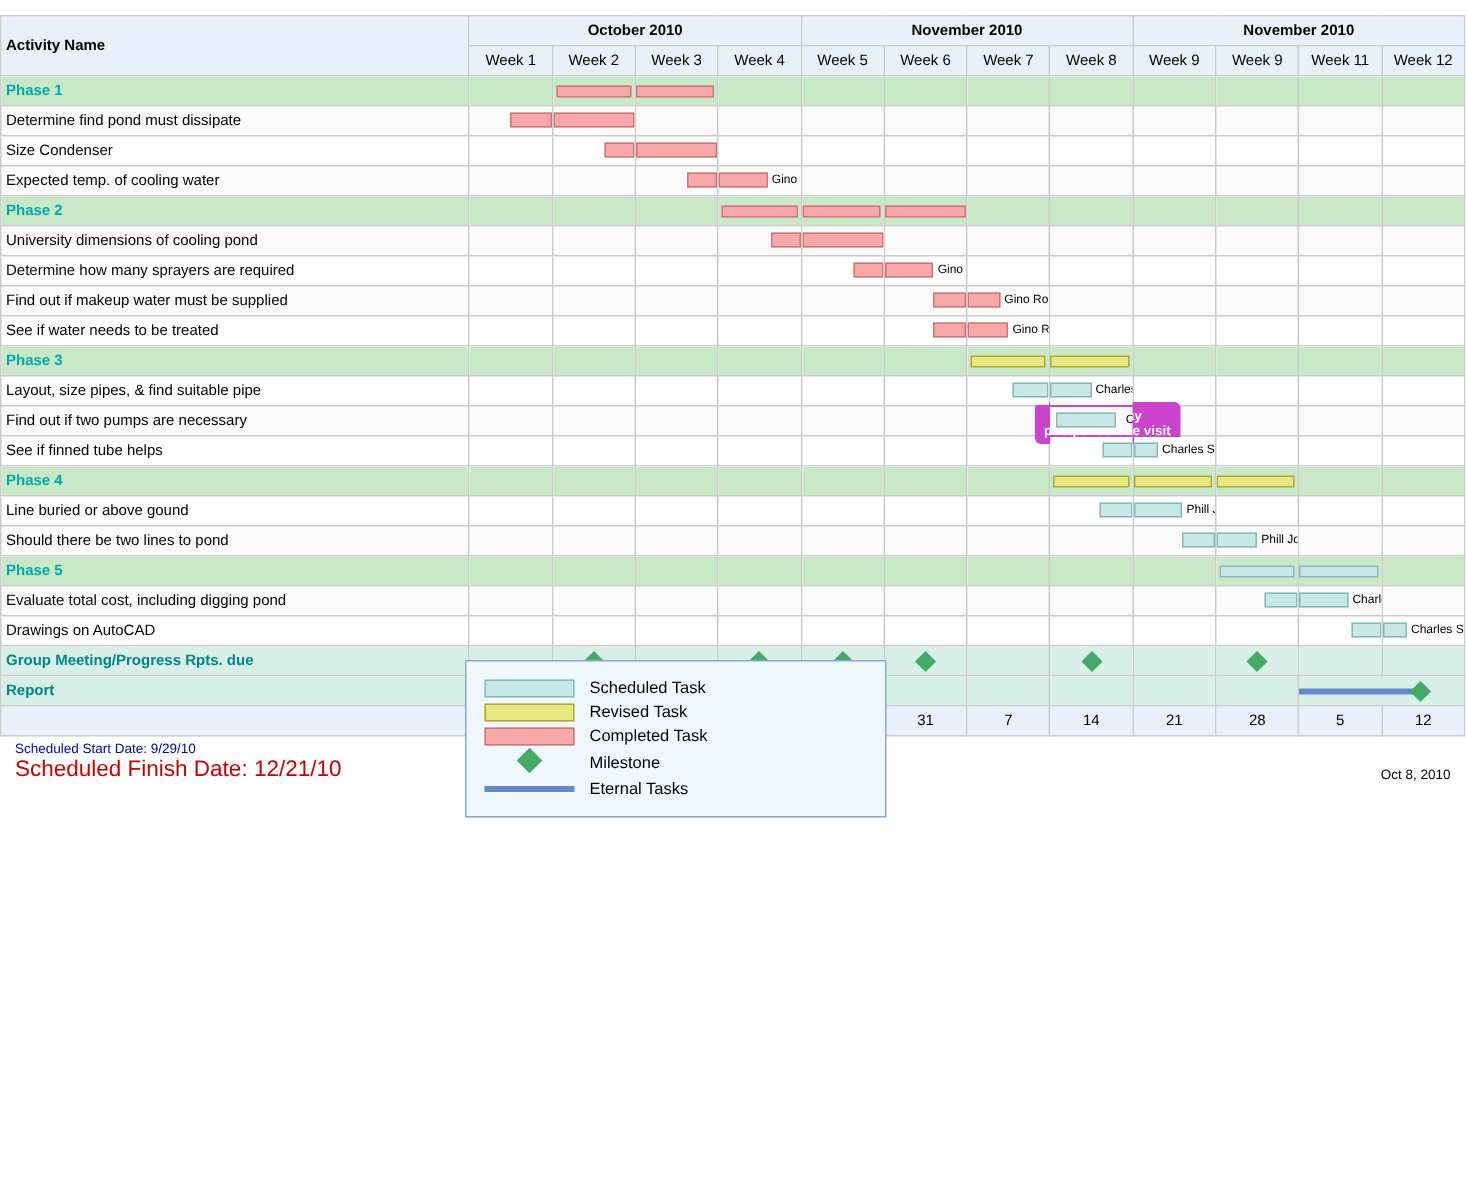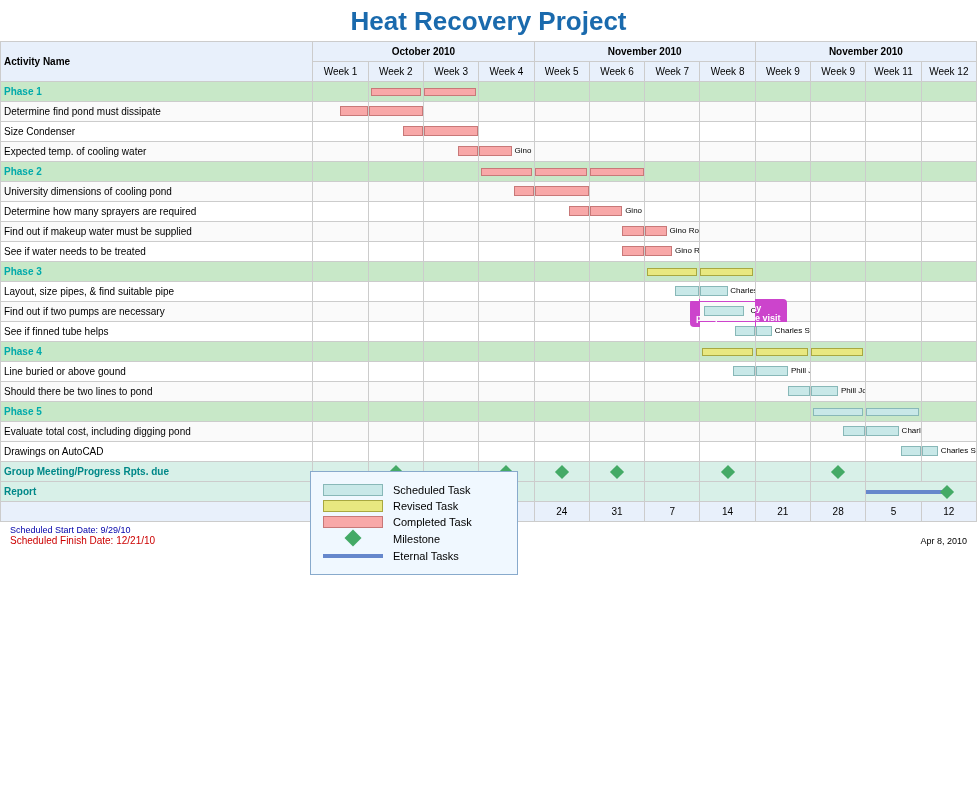--- a/index.html
+++ b/index.html
@@ -50,28 +50,25 @@
     .group-row td { background: #d8f0e8; color: #008888; font-weight: bold; height: 22px; font-size: 11px; }
     .report-row td { background: #d8f0e8; color: #008888; font-weight: bold; height: 22px; font-size: 11px; }
 
     
     .gantt-wrapper { position: relative; }
   </style>
 </head>
 <body>
 
 <div class="header-section">
-  <div class="header-title">
-    <h1>Heat Recovery Project</h1>
-  </div>
 </div>
 
 <div class="gantt-wrapper">
 
-<div class="legend" style="left:310px; top:430px; width:208px;">
+<div class="legend" style="left:310px; top:430px; width:281px;">
   <div class="legend-item">
     <div class="legend-bar-scheduled"></div>
     <span class="legend-label">Scheduled Task</span>
   </div>
   <div class="legend-item">
     <div class="legend-bar-revised"></div>
     <span class="legend-label">Revised Task</span>
   </div>
   <div class="legend-item">
     <div class="legend-bar-completed"></div>
@@ -588,16 +585,16 @@
       <td>5</td>
       <td>12</td>
     </tr>
   </tbody>
 </table>
 </div>
 
 <div style="display:flex; justify-content:space-between; padding: 3px 10px;">
   <div>
     <div style="font-size:9px; color:#0000aa;">Scheduled Start Date: 9/29/10</div>
-    <div style="font-size:10px; color:#cc0000;">Scheduled Finish Date: 12/21/10</div>
+    <div style="font-size:15px; color:#cc0000;">Scheduled Finish Date: 12/21/10</div>
   </div>
-  <div style="font-size:9px; align-self:flex-end;">Apr 8, 2010</div>
+  <div style="font-size:9px; align-self:flex-end;">Oct 8, 2010</div>
 </div>
 
 </body></html>

